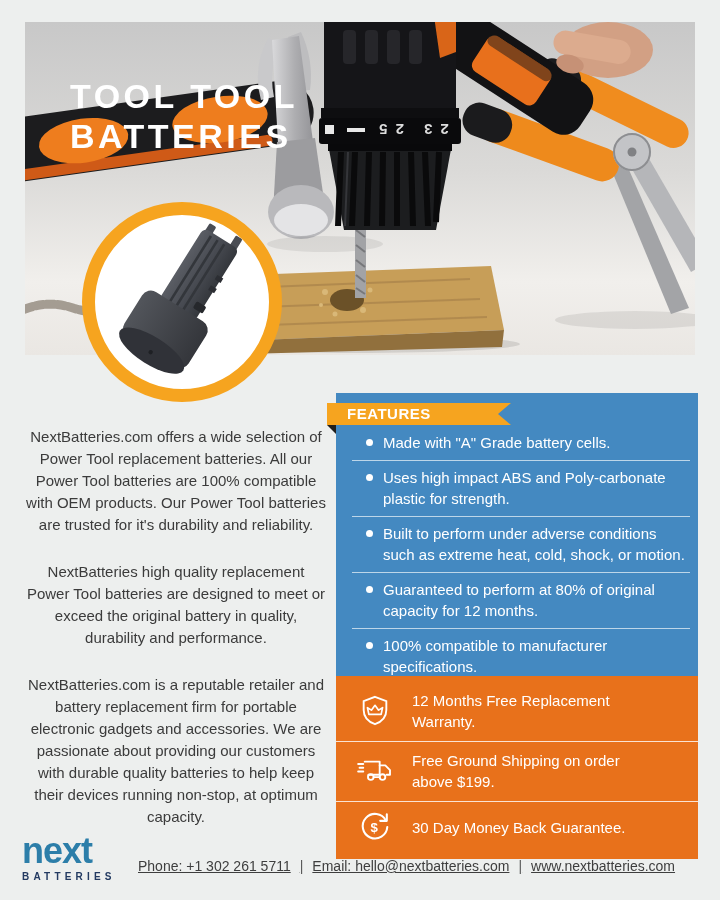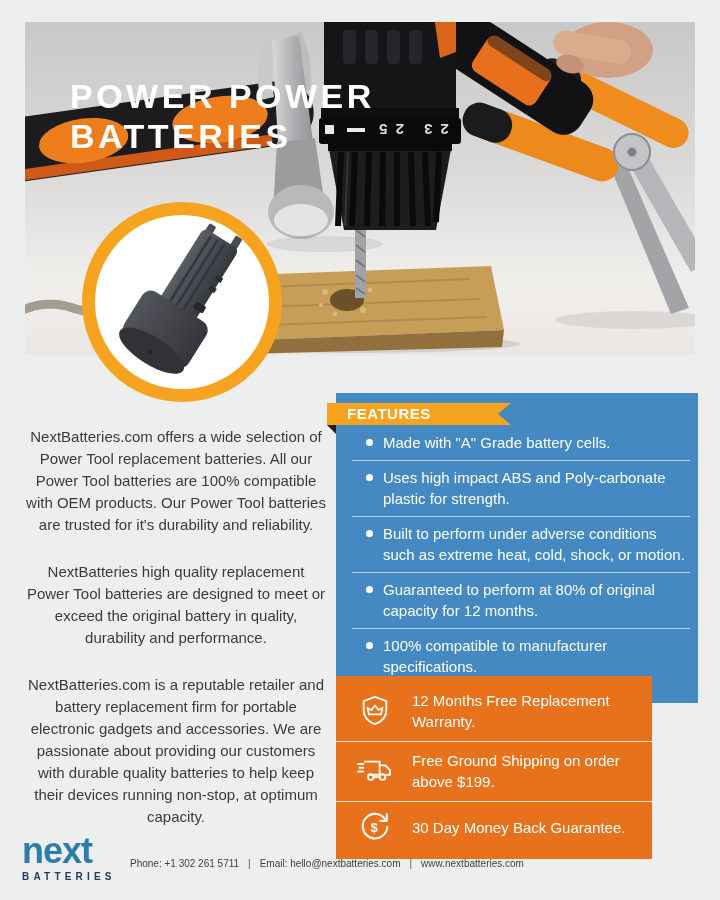--- a/index.html
+++ b/index.html
@@ -39,33 +39,33 @@
     clip-path:polygon(0 0,100% 0,calc(100% - 13px) 50%,100% 100%,0 100%);
     color:#fff;font-weight:bold;font-size:15px;line-height:22px;padding-left:20px;letter-spacing:.5px;}
   .ribbon-fold{position:absolute;left:-9px;top:32px;width:0;height:0;
     border-top:9px solid #211f1c;border-left:9px solid transparent;}
   .feature-row{display:flex;gap:10px;padding:6px 4px 7px 14px;margin:0 8px 0 0;
     border-bottom:1px solid rgba(255,255,255,.65);color:#fff;font-size:15px;line-height:21px;}
   .feature-row:last-child{border-bottom:none;padding-bottom:14px;}
   .dot{flex:0 0 7px;width:7px;height:7px;border-radius:50%;background:#fff;margin-top:7px;}
 
   
-  .guarantees{position:absolute;left:336px;top:676px;width:316px;background:var(--panel-orange);
+  .guarantees{position:absolute;left:336px;top:676px;width:362px;background:var(--panel-orange);
     padding:6px 0;z-index:4;}
   .g-row{display:flex;align-items:center;gap:18px;padding:8px 10px 9px 20px;
     border-bottom:1px solid rgba(255,255,255,.8);color:#fff;font-size:15px;line-height:21px;}
   .g-row:last-child{border-bottom:none;}
   .g-icon{flex:0 0 38px;display:flex;align-items:center;justify-content:center;}
   .g-text{max-width:250px;}
 
   
   .logo{position:absolute;left:22px;top:832px;}
   .logo-next{font-size:36px;line-height:38px;font-weight:700;color:var(--logo-blue);letter-spacing:-1px;}
   .logo-batteries{font-size:10px;font-weight:700;color:var(--logo-navy);letter-spacing:4.2px;margin-top:1px;}
-  .contact{position:absolute;left:130px;top:858px;width:570px;font-size:10px;color:#3e3e3e;}
+  .contact{position:absolute;left:138px;top:858px;width:570px;font-size:14px;color:#3e3e3e;text-decoration:underline;}
   .contact .sep{margin:0 9px;color:#5a5a5a;}
 </style>
 </head>
 <body>
 
 <div class="page">
 
   <div class="hero">
     <svg viewBox="0 0 670 333" width="670" height="333">
       <defs>
@@ -161,21 +161,21 @@
       </g>
 
       <g>
         <ellipse cx="583" cy="28" rx="45" ry="28" fill="#d2a084"></ellipse>
         <rect x="528" y="12" width="78" height="24" rx="12" fill="#dcab8e" transform="rotate(10 560 25)"></rect>
         <ellipse cx="545" cy="42" rx="14" ry="9" fill="#c69176" transform="rotate(15 545 42)"></ellipse>
       </g>
     </svg>
 
     <div class="hero-title">
-      <div>POWER POWER</div>
+      <div>TOOL TOOL</div>
       <div>BATTERIES</div>
     </div>
   </div>
 
   <div class="circle-badge">
     <svg viewBox="0 0 200 200" width="200" height="200">
       <defs>
         <linearGradient id="batBody" x1="0" y1="0" x2="1" y2="0">
           <stop offset="0" stop-color="#5a5d64"></stop>
             <stop offset="0.55" stop-color="#474a51"></stop>

